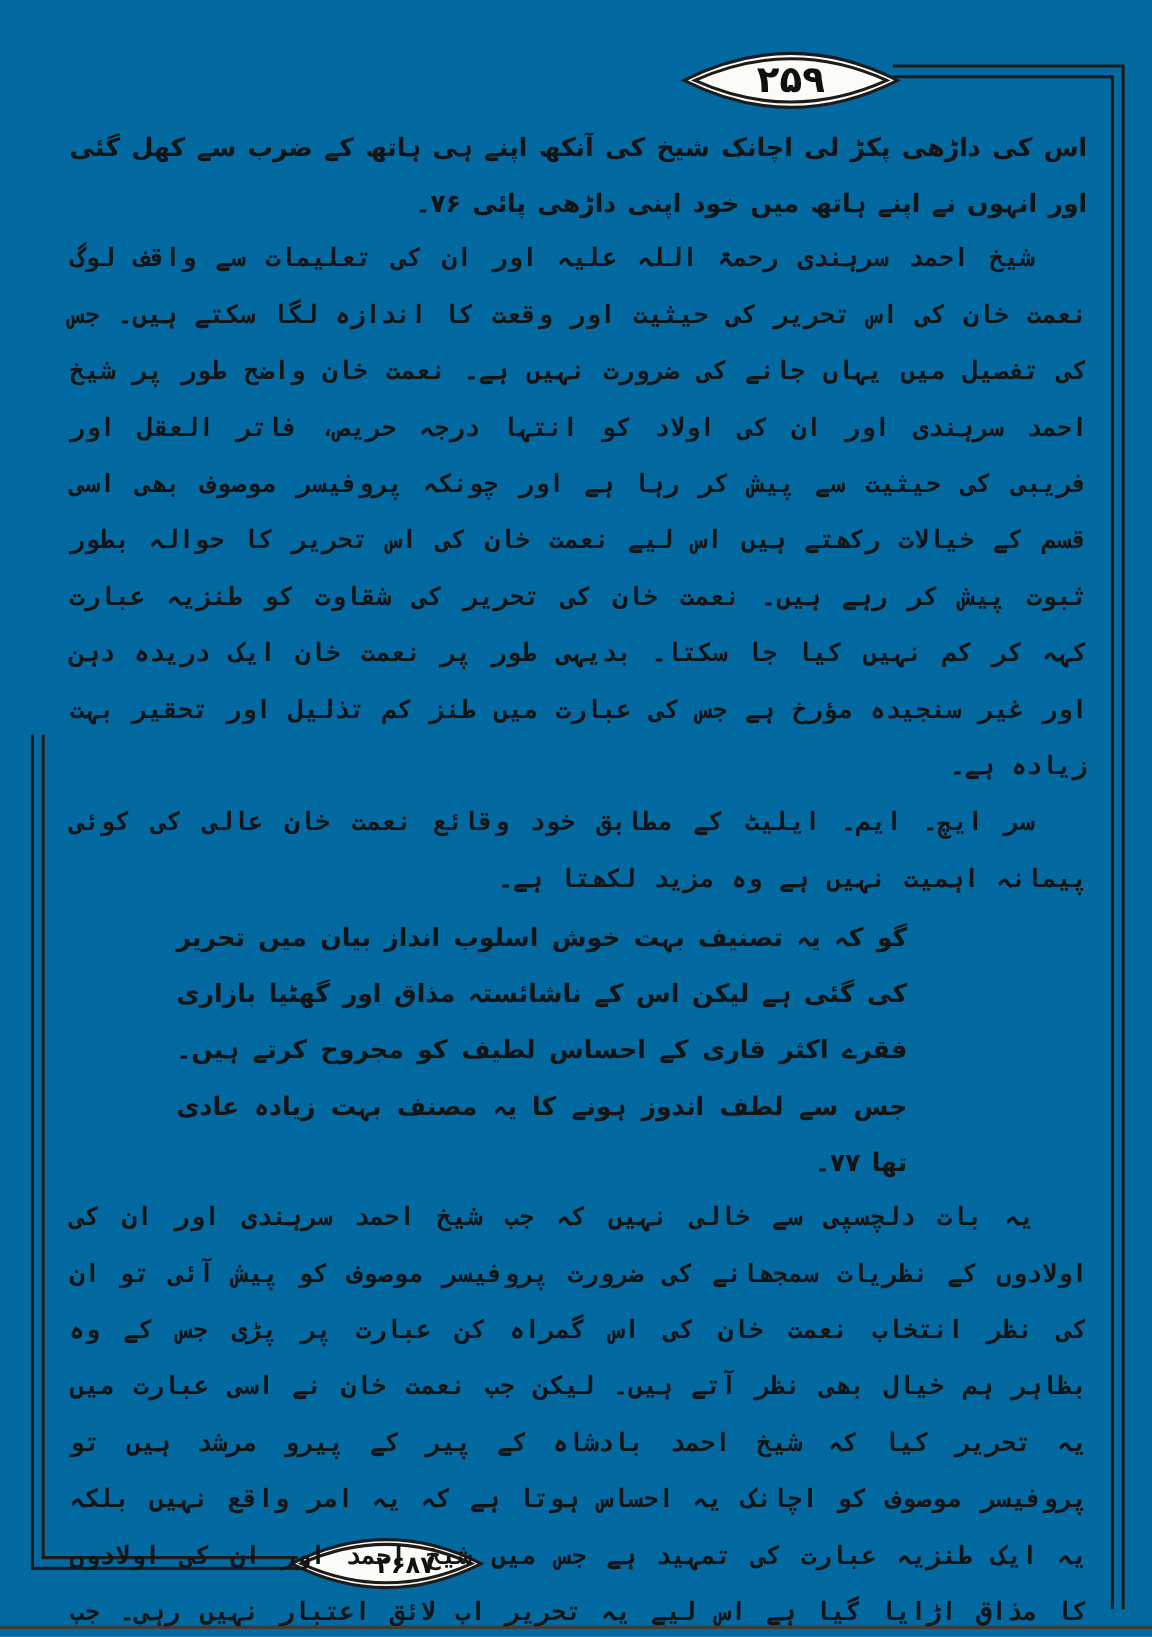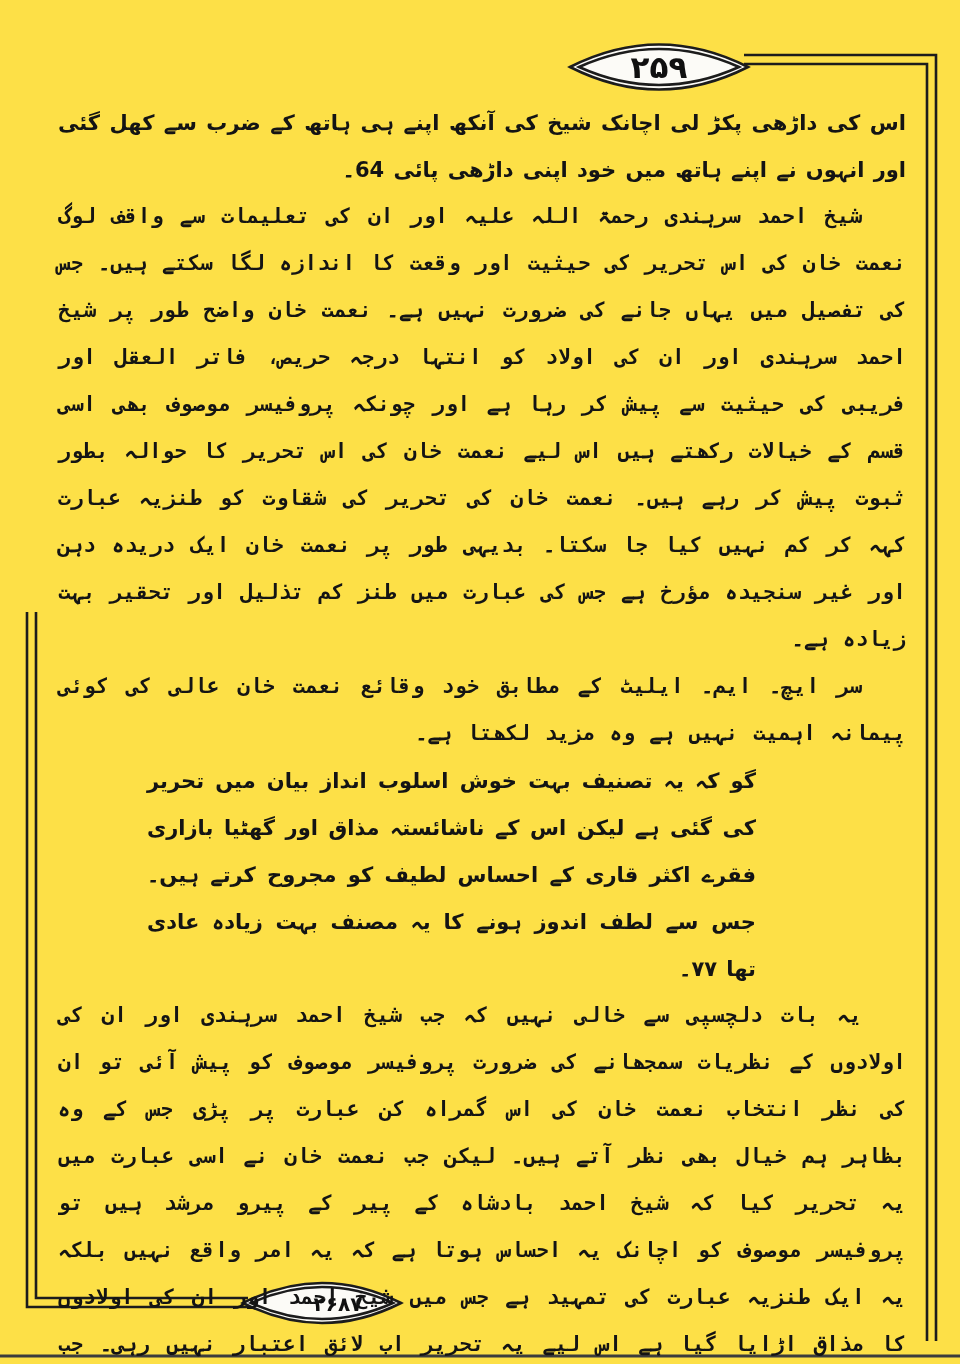--- a/index.html
+++ b/index.html
@@ -4,21 +4,21 @@
 <style>
   * { margin: 0; padding: 0; box-sizing: border-box; }
   body {
     width: 960px; height: 1364px;
     background: #e9e7e1;
     font-family: "DejaVu Sans", sans-serif;
   }
   .page {
     position: relative;
     width: 960px; height: 1364px;
-    background: #fde047;
+    background: #0369a1;
     overflow: hidden;
     color: #161616;
   }
   .frame-svg {
     position: absolute; left: 0; top: 0;
     width: 960px; height: 1364px;
     pointer-events: none;
   }
   .pagenum {
     position: absolute;
@@ -80,20 +80,20 @@
       <path d="M 243 1303 Q 322 1263 401 1303 Q 322 1343 243 1303 Z" fill="#fcfbf7"></path>
       <path d="M 251 1303 Q 322 1271 393 1303 Q 322 1335 251 1303 Z" fill="none"></path>
     </g>
   </svg>
 
   <div class="pagenum top">۲۵۹</div>
 
   <div class="pagenum bottom">۲۶۸۷</div>
 
   <div class="text-block" dir="rtl">
-    <p class="para">اس کی داڑھی پکڑ لی اچانک شیخ کی آنکھ اپنے ہی ہاتھ کے ضرب سے کھل گئی اور انہوں نے اپنے ہاتھ میں خود اپنی داڑھی پائی 64۔</p>
+    <p class="para">اس کی داڑھی پکڑ لی اچانک شیخ کی آنکھ اپنے ہی ہاتھ کے ضرب سے کھل گئی اور انہوں نے اپنے ہاتھ میں خود اپنی داڑھی پائی ۷۶۔</p>
     <p class="para indent">شیخ احمد سرہندی رحمۃ اللہ علیہ اور ان کی تعلیمات سے واقف لوگ نعمت خان کی اس تحریر کی حیثیت اور وقعت کا اندازہ لگا سکتے ہیں۔ جس کی تفصیل میں یہاں جانے کی ضرورت نہیں ہے۔ نعمت خان واضح طور پر شیخ احمد سرہندی اور ان کی اولاد کو انتہا درجہ حریص، فاتر العقل اور فریبی کی حیثیت سے پیش کر رہا ہے اور چونکہ پروفیسر موصوف بھی اسی قسم کے خیالات رکھتے ہیں اس لیے نعمت خان کی اس تحریر کا حوالہ بطور ثبوت پیش کر رہے ہیں۔ نعمت خان کی تحریر کی شقاوت کو طنزیہ عبارت کہہ کر کم نہیں کیا جا سکتا۔ بدیہی طور پر نعمت خان ایک دریدہ دہن اور غیر سنجیدہ مؤرخ ہے جس کی عبارت میں طنز کم تذلیل اور تحقیر بہت زیادہ ہے۔</p>
     <p class="para indent">سر ایچ۔ ایم۔ ایلیٹ کے مطابق خود وقائع نعمت خان عالی کی کوئی پیمانہ اہمیت نہیں ہے وہ مزید لکھتا ہے۔</p>
     <div class="quote">گو کہ یہ تصنیف بہت خوش اسلوب انداز بیان میں تحریر کی گئی ہے لیکن اس کے ناشائستہ مذاق اور گھٹیا بازاری فقرے اکثر قاری کے احساس لطیف کو مجروح کرتے ہیں۔ جس سے لطف اندوز ہونے کا یہ مصنف بہت زیادہ عادی تھا ۷۷۔</div>
     <p class="para indent">یہ بات دلچسپی سے خالی نہیں کہ جب شیخ احمد سرہندی اور ان کی اولادوں کے نظریات سمجھانے کی ضرورت پروفیسر موصوف کو پیش آئی تو ان کی نظر انتخاب نعمت خان کی اس گمراہ کن عبارت پر پڑی جس کے وہ بظاہر ہم خیال بھی نظر آتے ہیں۔ لیکن جب نعمت خان نے اسی عبارت میں یہ تحریر کیا کہ شیخ احمد بادشاہ کے پیر کے پیرو مرشد ہیں تو پروفیسر موصوف کو اچانک یہ احساس ہوتا ہے کہ یہ امر واقع نہیں بلکہ یہ ایک طنزیہ عبارت کی تمہید ہے جس میں شیخ احمد اور ان کی اولادوں کا مذاق اڑایا گیا ہے اس لیے یہ تحریر اب لائق اعتبار نہیں رہی۔ جب نعمت خان کو لائق اعتبار بنانا طے کیا گیا تو اسے ایک موثر طنز نگار (Effective Satirist) ۷۸ کی صفت سے موسوم کر دیا اور جب نعمت خان کی بے وقعتی منظور ہوئی تو اسے ایک بے رحم طنز نگار (Satirist Merciless) ۷۹ کی تہمت سے نوازا گویا ایک ہی عبارت حسب مطلب اعتبار اور ناقابل اعتبار دونوں ہے۔ صفتوں کا یہ تضاد معیار سند کا یہ پیمانہ اور تخریج ہی تاریخ نویسی کی یہ مثال کسی وضاحت کی</p>
   </div>
 
 </div>
 
 </body></html>

